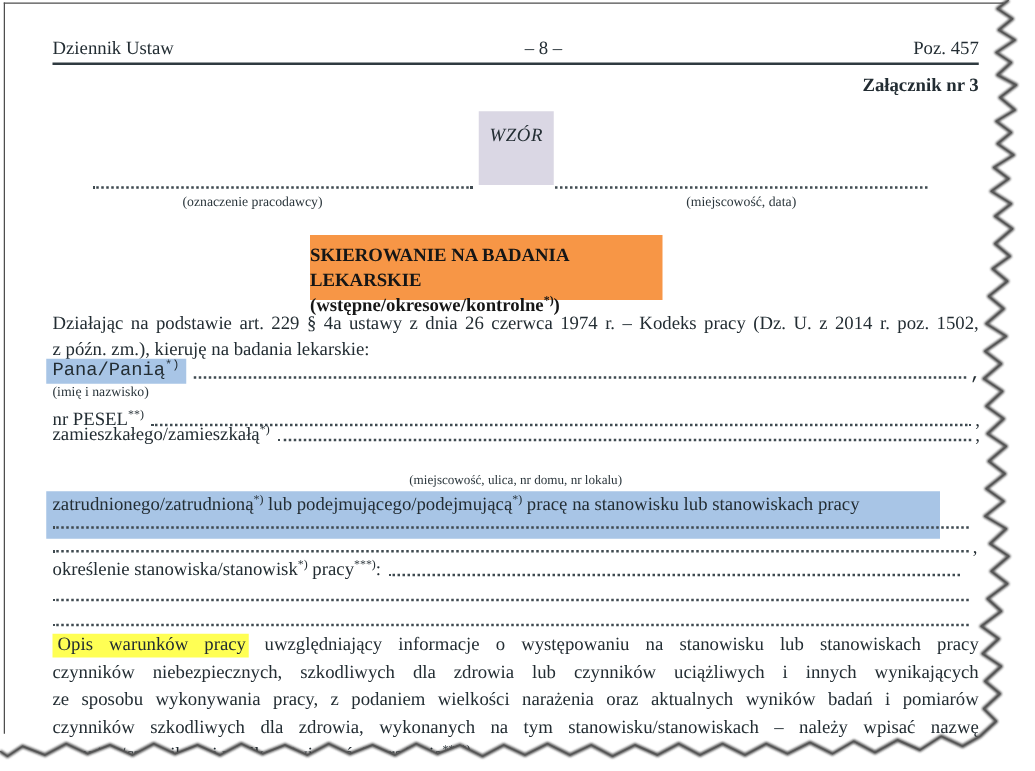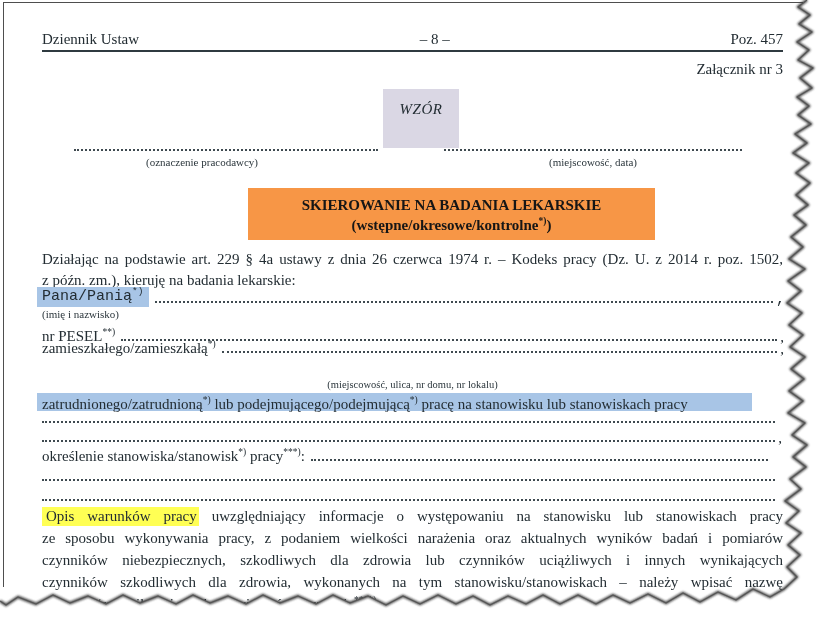--- a/index.html
+++ b/index.html
@@ -5,38 +5,38 @@
   html,body { margin:0; padding:0; background:#ffffff; }
   .page {
     position:relative; width:828px; height:617px; background:#ffffff;
     font-family:"Liberation Serif", serif; color:#232d33; overflow:hidden;
   }
   .bt { position:absolute; left:3px; top:2px; width:800px; border-top:1.5px solid #4e4e4e; }
   .bl { position:absolute; left:3px; top:2px; height:585px; border-left:1.5px solid #4e4e4e; }
 
   .header-row { position:absolute; left:42px; top:31px; width:741px; display:flex; justify-content:space-between; font-size:15px; }
   .header-rule { position:absolute; left:42px; top:50px; width:741px; border-top:2px solid #2f3a40; }
-  .attachment { position:absolute; left:42px; top:61px; width:741px; text-align:right; font-weight:normal; font-size:15px; }
+  .attachment { position:absolute; left:42px; top:61px; width:741px; text-align:right; font-weight:bold; font-size:15px; }
 
   .wzor-box {
-    position:absolute; left:383px; top:89px; width:76px; height:59px;
+    position:absolute; left:383px; top:89px; width:60px; height:59px;
     background:var(--wzor,#DAD7E4); text-align:center; font-style:italic;
     font-size:15px; padding-top:12px; box-sizing:border-box; letter-spacing:.5px;
   }
 
   .seg { position:absolute; height:0; border-bottom:2px dotted var(--dots,#3f4a50); }
   .seg1 { left:74px;  top:149px; width:304px; }
   .seg2 { left:444px; top:149px; width:298px; }
   .cap  { position:absolute; font-size:11px; text-align:center; color:#2b363c; }
   .cap1 { left:42px;  top:156px; width:320px; }
   .cap2 { left:444px; top:156px; width:298px; }
 
   .title-box {
-    position:absolute; left:248px; top:188px; width:407px; height:52px;
-    background:var(--orange,#F79646); text-align:center; font-weight:bold;
+    position:absolute; left:248px; top:188px; width:282px; height:52px;
+    background:var(--orange,#F79646); text-align:left; font-weight:bold;
     font-size:15px; color:#161616; padding-top:7px; box-sizing:border-box; line-height:20px;
   }
 
   .intro { position:absolute; left:42px; top:249px; width:741px; font-size:15px; line-height:21px; }
   .jl { text-align:justify; text-align-last:justify; }
 
   sup { font-size:9.5px; line-height:0; vertical-align:super; }
 
   .row { position:absolute; display:flex; align-items:flex-end; font-size:15px; }
   .row .lbl { white-space:nowrap; }
@@ -46,21 +46,21 @@
   .hl-blue   { background:var(--blue,#A8C5E6); padding:1px 6px 2px 5px; }
   .hl-yellow { background:var(--yellow,#FFFF54); padding:1px 2px 2px 4px; }
 
   .pana-row  { left:37px; top:287px; width:748px;font-family:Liberation Mono, monospace; }
   .cap-name  { position:absolute; left:42px; top:308px; width:741px; font-size:11px; color:#2b363c; }
   .pesel-row { left:42px; top:328px; width:742px; }
   .addr-row  { left:42px; top:340px; width:742px; }
   .cap-addr  { position:absolute; left:42px; top:379px; width:741px; text-align:center; font-size:10.5px; color:#2b363c; }
 
   .blue-bar {
-    position:absolute; left:37px; top:393px; width:715px; height:18px;
+    position:absolute; left:37px; top:393px; width:715px; height:38px;
     background:var(--blue,#A8C5E6); font-size:15px; line-height:22px;
     padding-left:5px; box-sizing:border-box; white-space:nowrap;
   }
 
   .dfull { position:absolute; left:42px; height:0; border-bottom:2px dotted var(--dots,#3f4a50); }
   .d1 { top:421px; width:733px; }
   .d2row { left:42px; top:428px; width:740px; height:18px; }
   .okresl-row { left:42px; top:448px; width:728px; }
   .d3 { top:479px; width:733px; }
   .d4 { top:499px; width:733px; }
@@ -137,22 +137,22 @@
   <div class="row okresl-row">
     <span class="lbl"><span>określenie stanowiska/stanowisk</span><sup>*)</sup><span> pracy</span><sup>***)</sup><span>:</span></span>
     <span class="dots"></span>
   </div>
 
   <div class="dfull d3"></div>
   <div class="dfull d4"></div>
 
   <div class="desc">
     <div class="jl"><span class="hl-yellow">Opis warunków pracy</span><span> uwzględniający informacje o występowaniu na stanowisku lub stanowiskach pracy</span></div>
+    <div class="jl">czynników niebezpiecznych, szkodliwych dla zdrowia lub czynników uciążliwych i innych wynikających</div>
     <div class="jl">ze sposobu wykonywania pracy, z podaniem wielkości narażenia oraz aktualnych wyników badań i pomiarów</div>
-    <div class="jl">czynników niebezpiecznych, szkodliwych dla zdrowia lub czynników uciążliwych i innych wynikających</div>
     <div class="jl">czynników szkodliwych dla zdrowia, wykonanych na tym stanowisku/stanowiskach – należy wpisać nazwę</div>
     <div><span>czynnika/czynników i wielkość/wielkości narażenia</span><sup>****)</sup><span>:</span></div>
   </div>
 
   <svg class="tear" width="828" height="617" viewBox="0 0 828 617">
     <defs>
       <filter id="tearblur" x="-10%" y="-10%" width="120%" height="120%">
           <feGaussianBlur stdDeviation="0.9"></feGaussianBlur>
         </filter>
       <path id="tearEdge" fill="none" d="M807,0 L798,7 L810,15 L799,24 L812,32 L797,42 L809,50 L798,60 L813,68 L800,78 L812,88 L797,97 L809,106 L798,115 L811,124 L795,134 L807,143 L793,153 L809,163 L796,173 L810,183 L796,195 L808,205 L794,215 L806,225 L791,237 L803,247 L789,259 L805,269 L788,281 L801,291 L787,303 L802,313 L789,325 L803,335 L790,347 L805,357 L791,369 L804,379 L789,391 L803,401 L788,413 L805,423 L792,435 L807,445 L793,457 L806,467 L790,479 L801,489 L785,501 L799,511 L786,523 L801,533 L788,545 L800,555 L787,567 L797,577 L784,589 L770,597 L753,589 L736,600 L718,592 L700,602 L683,593 L666,603 L648,594 L630,603 L613,595 L596,604 L578,595 L560,604 L543,595 L526,604 L508,596 L490,605 L473,596 L456,604 L438,595 L420,604 L403,596 L386,605 L368,596 L350,603 L333,595 L316,604 L298,596 L280,603 L263,595 L246,604 L228,596 L210,603 L193,595 L176,604 L158,596 L140,603 L123,595 L106,604 L88,596 L70,603 L53,595 L36,604 L18,597 L6,605 L0,601"></path>

